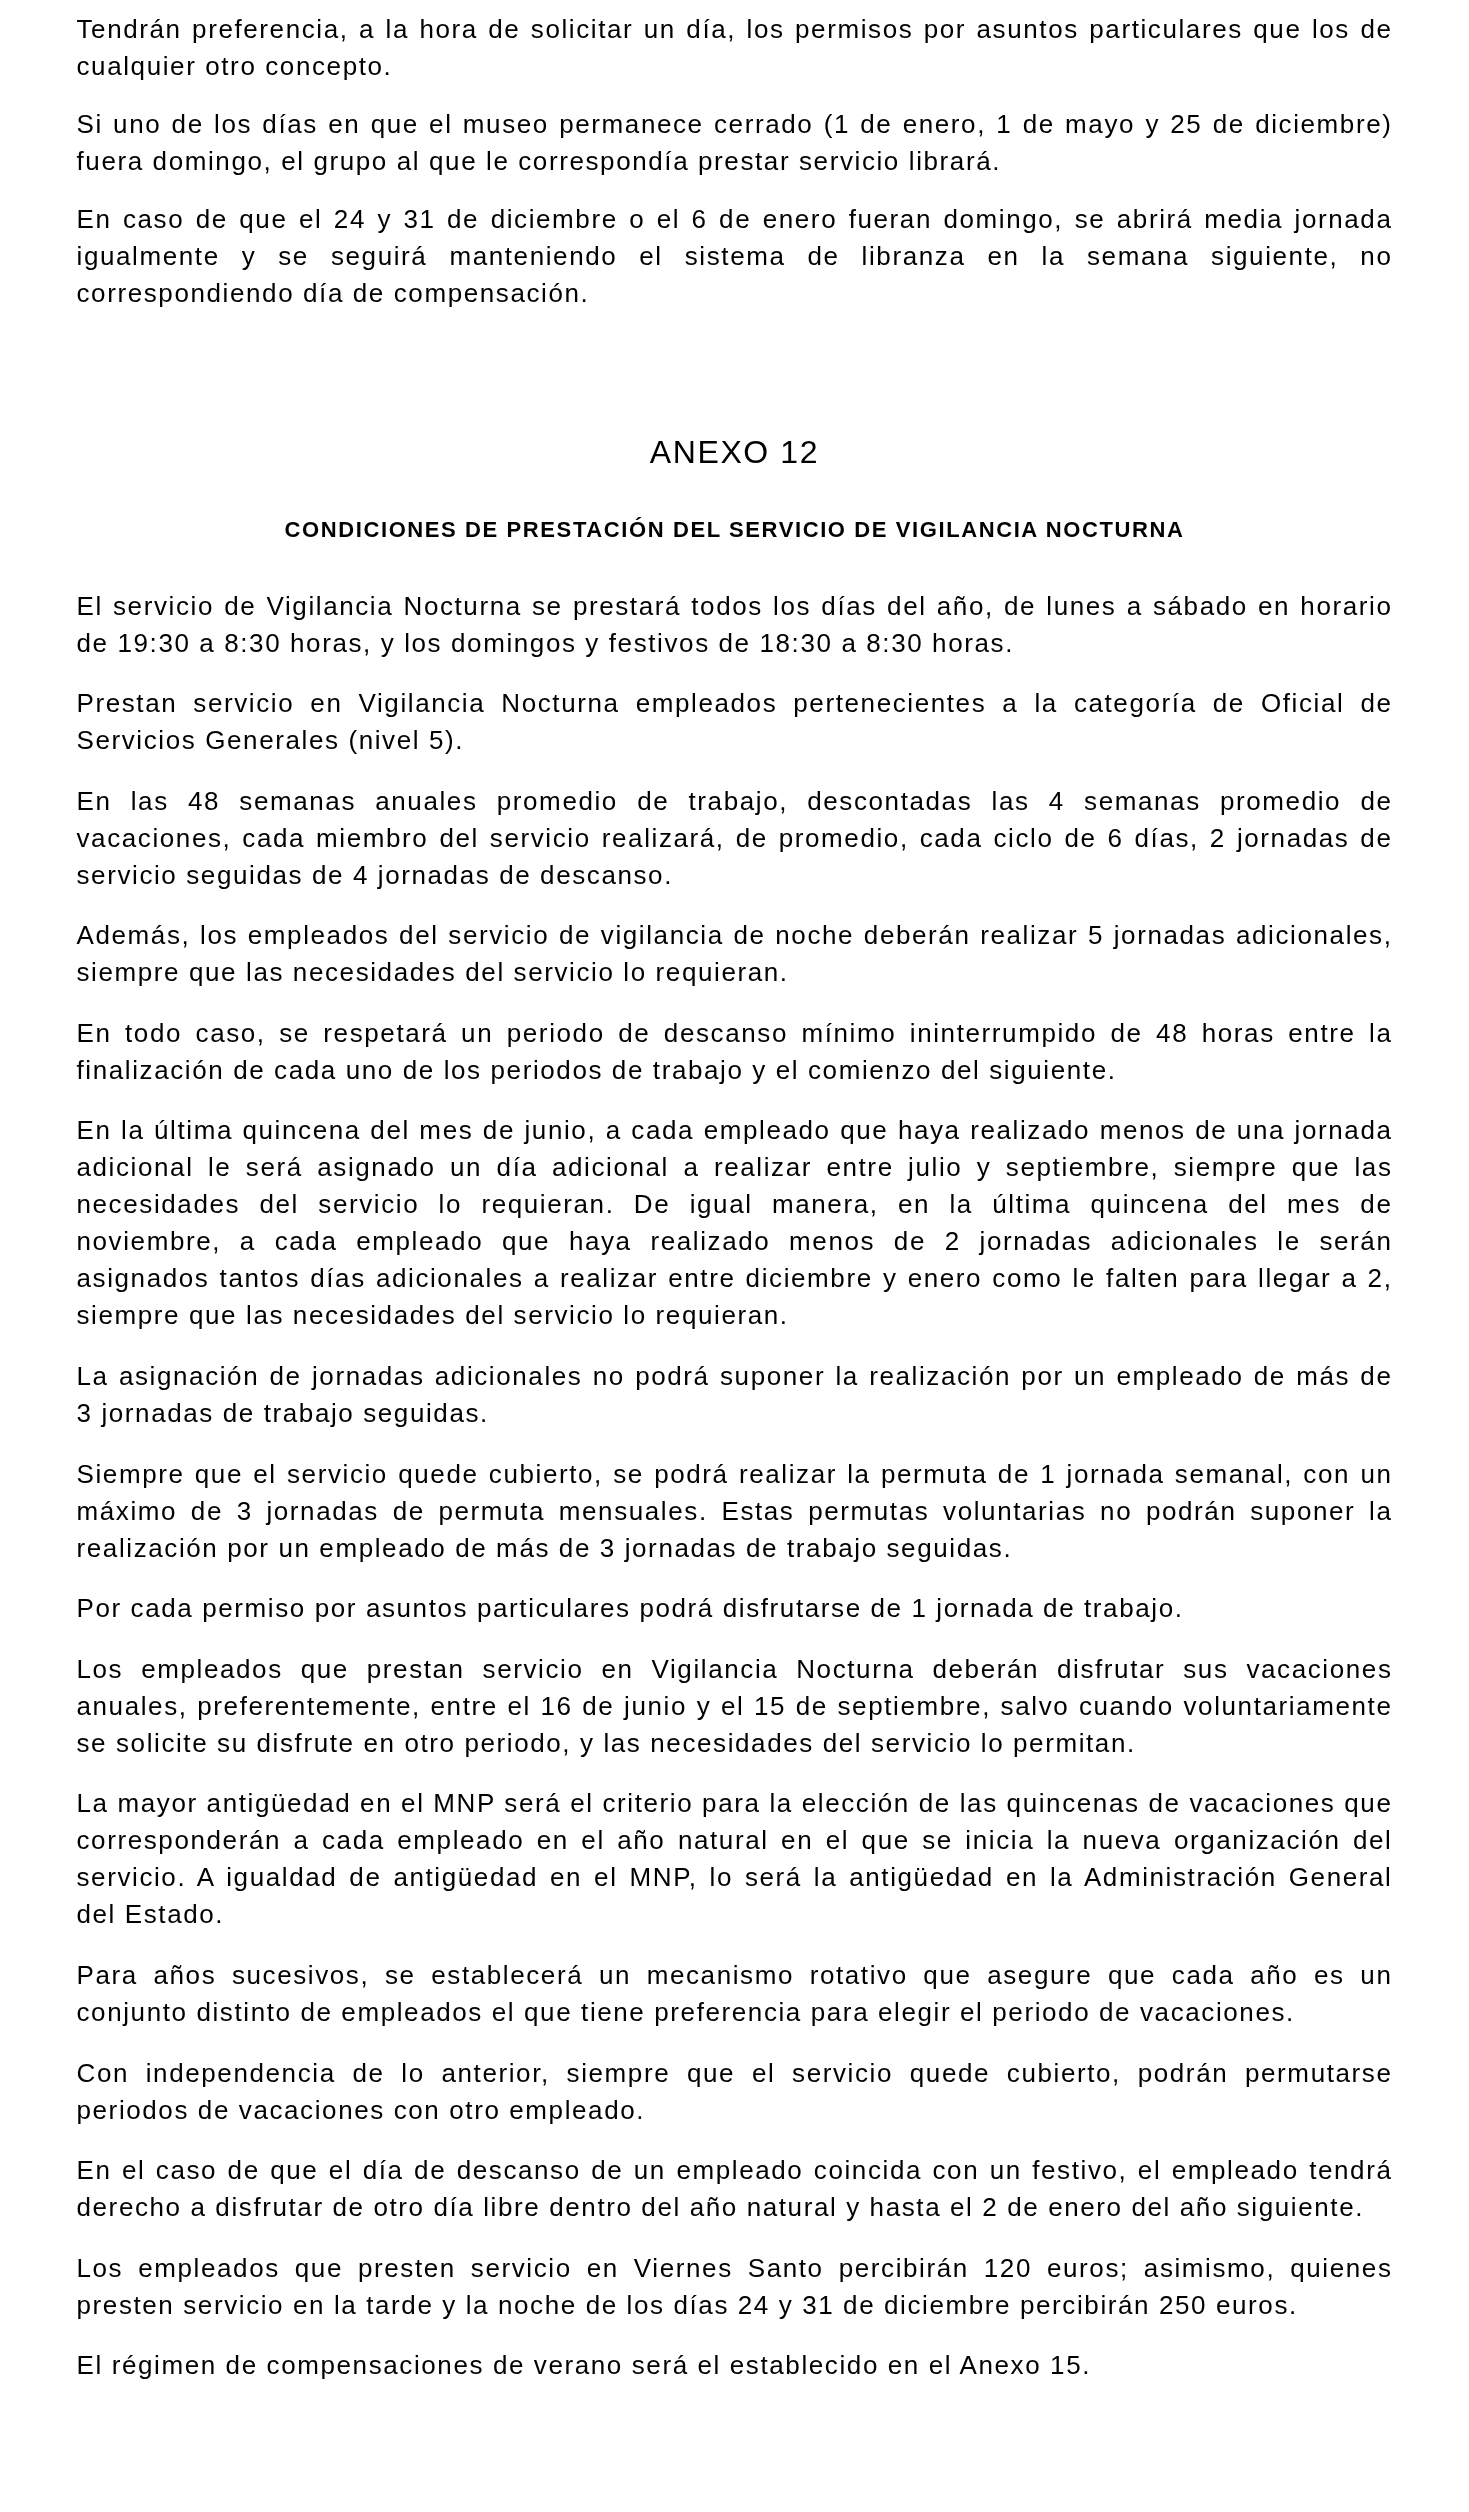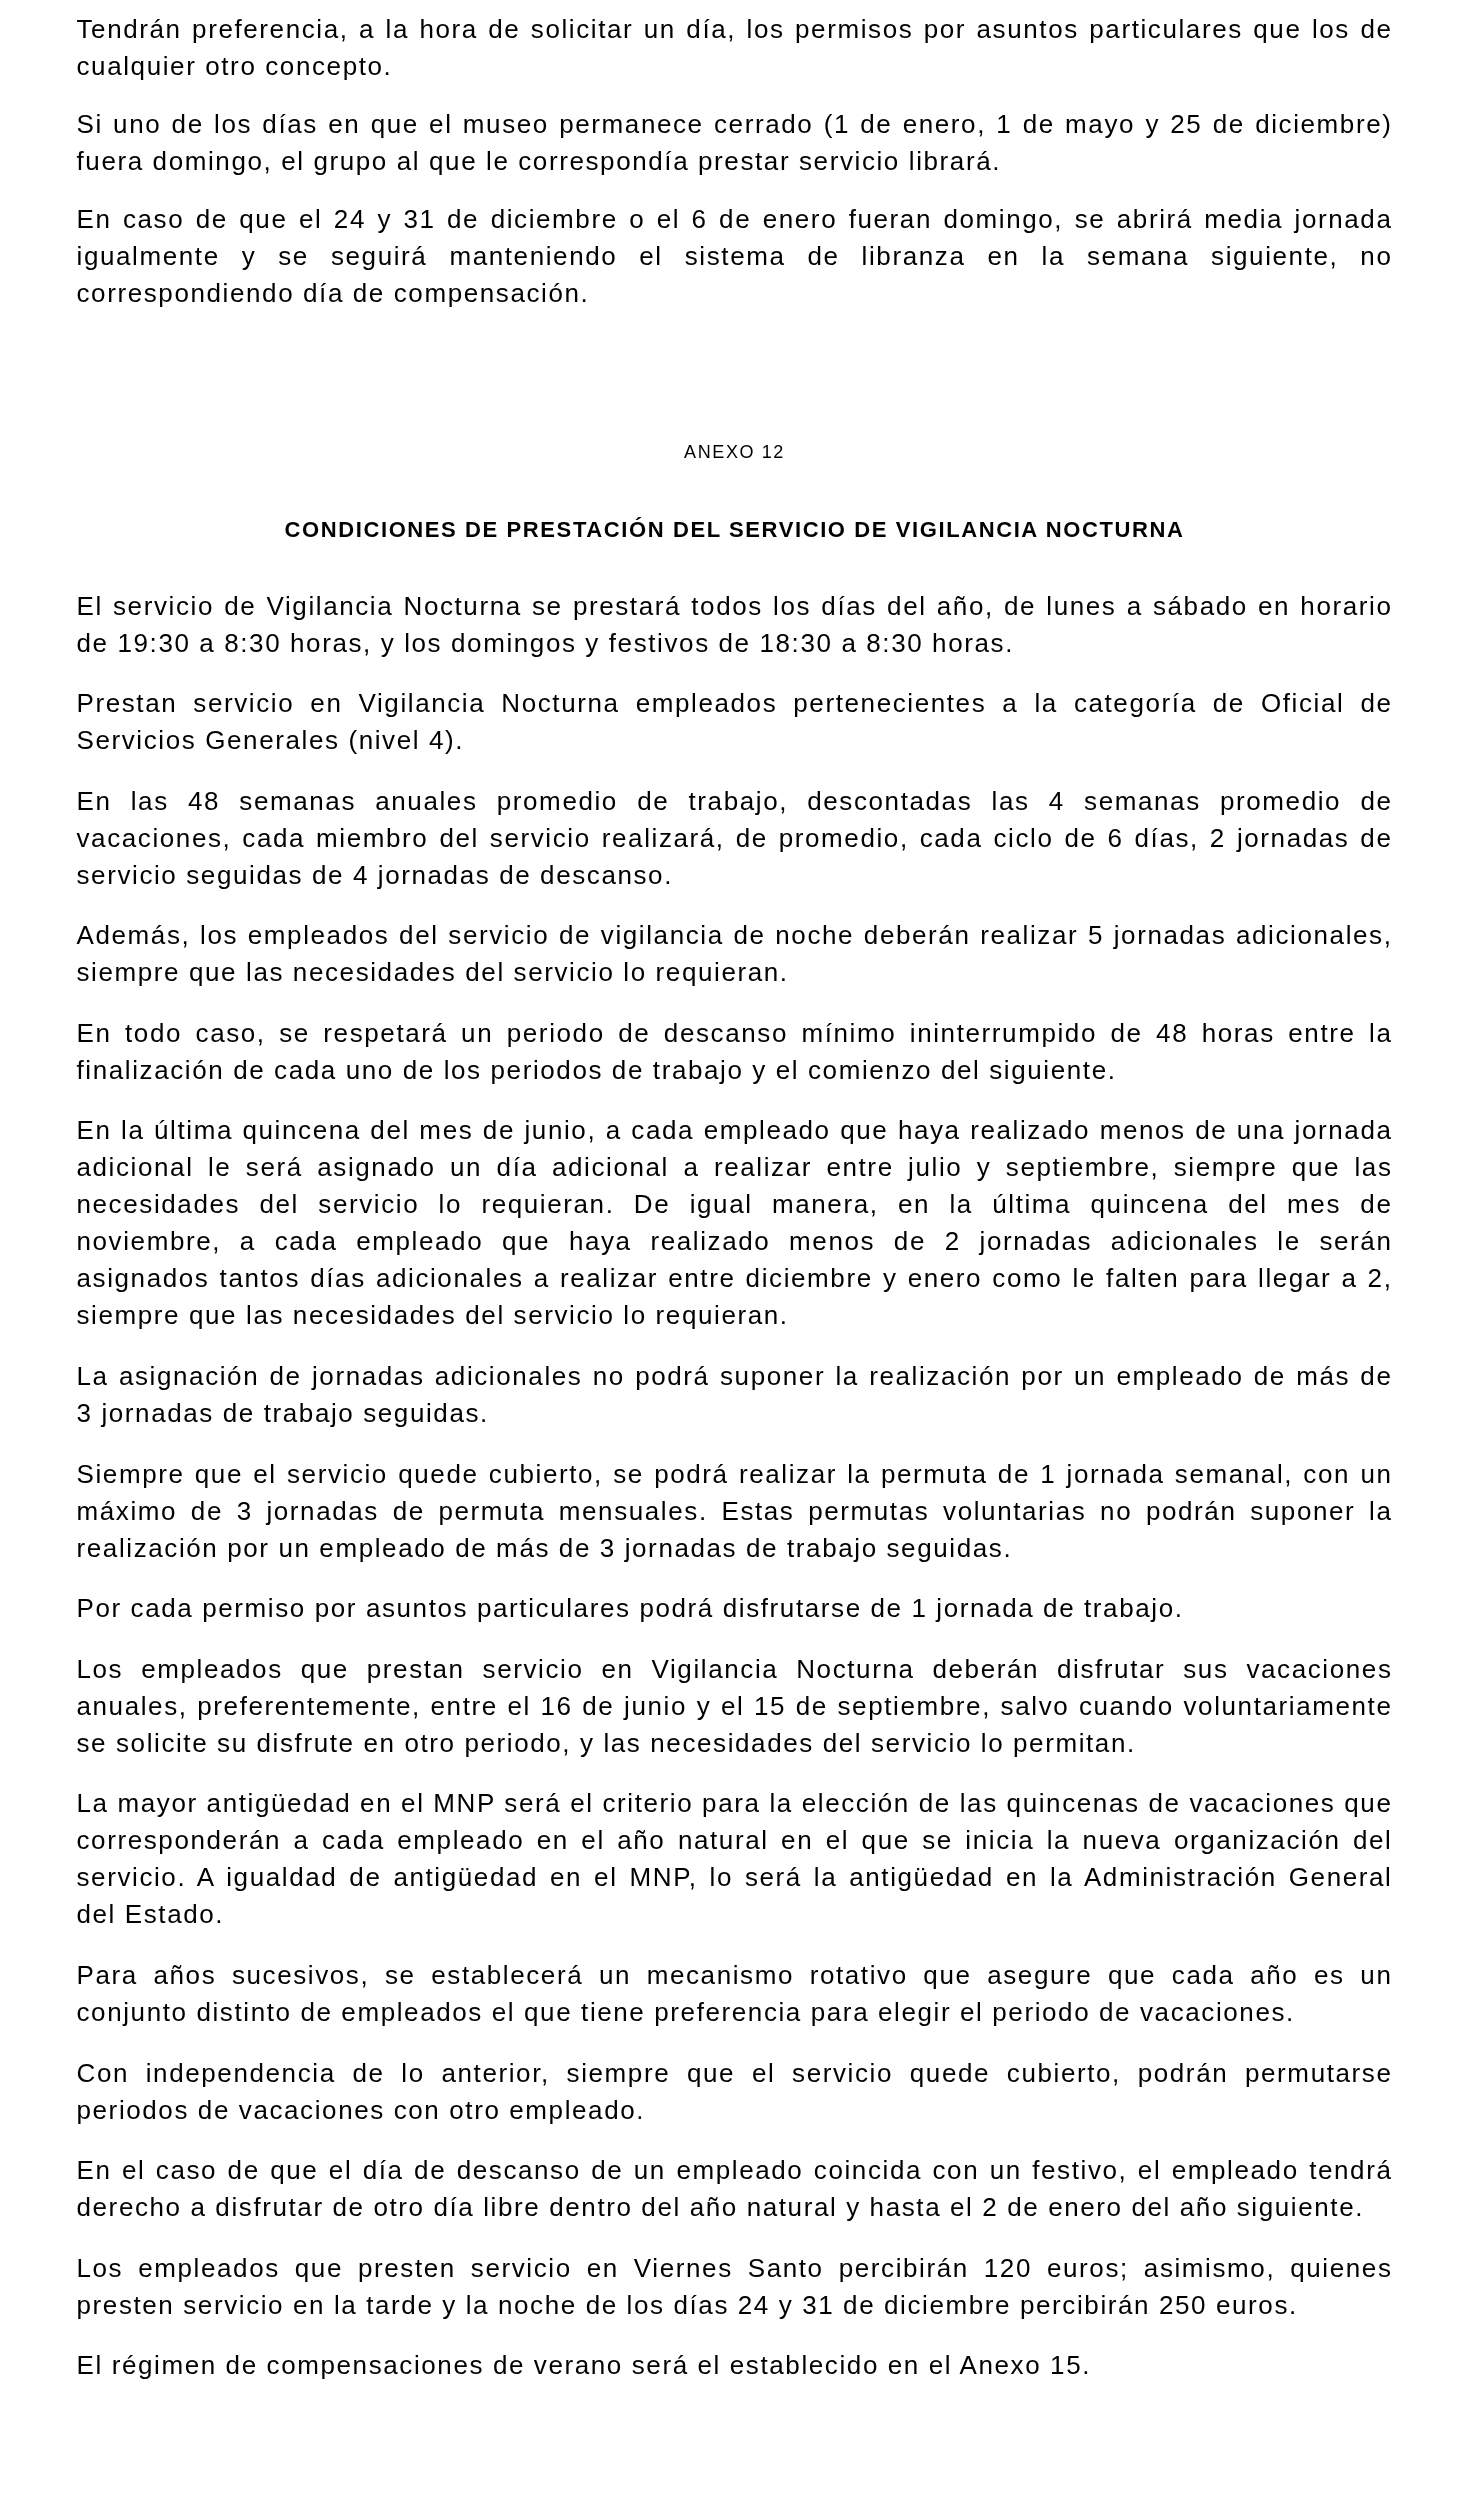--- a/index.html
+++ b/index.html
@@ -26,21 +26,21 @@
     margin: 0 0 21px 0;
     text-align: justify;
   }
   .body-para {
     margin: 0 0 23.6px 0;
     text-align: justify;
   }
   .annex-heading {
     margin: 122px 0 0 0;
     text-align: center;
-    font-size: 18px;
+    font-size: 32px;
     line-height: 37px;
     font-weight: normal;
   }
   .annex-title {
     margin: 40px 0 40px 0;
     text-align: center;
     font-size: 22px;
     line-height: 37px;
     font-weight: bold;
   }
@@ -51,21 +51,21 @@
 <div class="page">
 
   <p class="para">Tendrán preferencia, a la hora de solicitar un día, los permisos por asuntos particulares que los de cualquier otro concepto.</p>
   <p class="para">Si uno de los días en que el museo permanece cerrado (1 de enero, 1 de mayo y 25 de diciembre) fuera domingo, el grupo al que le correspondía prestar servicio librará.</p>
   <p class="para">En caso de que el 24 y 31 de diciembre o el 6 de enero fueran domingo, se abrirá media jornada igualmente y se seguirá manteniendo el sistema de libranza en la semana siguiente, no correspondiendo día de compensación.</p>
 
   <h2 class="annex-heading">ANEXO 12</h2>
   <h1 class="annex-title">CONDICIONES DE PRESTACIÓN DEL SERVICIO DE VIGILANCIA NOCTURNA</h1>
 
   <p class="body-para">El servicio de Vigilancia Nocturna se prestará todos los días del año, de lunes a sábado en horario de 19:30 a 8:30 horas, y los domingos y festivos de 18:30 a 8:30 horas.</p>
-  <p class="body-para">Prestan servicio en Vigilancia Nocturna empleados pertenecientes a la categoría de Oficial de Servicios Generales (nivel 4).</p>
+  <p class="body-para">Prestan servicio en Vigilancia Nocturna empleados pertenecientes a la categoría de Oficial de Servicios Generales (nivel 5).</p>
   <p class="body-para">En las 48 semanas anuales promedio de trabajo, descontadas las 4 semanas promedio de vacaciones, cada miembro del servicio realizará, de promedio, cada ciclo de 6 días, 2 jornadas de servicio seguidas de 4 jornadas de descanso.</p>
   <p class="body-para">Además, los empleados del servicio de vigilancia de noche deberán realizar 5 jornadas adicionales, siempre que las necesidades del servicio lo requieran.</p>
   <p class="body-para">En todo caso, se respetará un periodo de descanso mínimo ininterrumpido de 48 horas entre la finalización de cada uno de los periodos de trabajo y el comienzo del siguiente.</p>
   <p class="body-para">En la última quincena del mes de junio, a cada empleado que haya realizado menos de una jornada adicional le será asignado un día adicional a realizar entre julio y septiembre, siempre que las necesidades del servicio lo requieran. De igual manera, en la última quincena del mes de noviembre, a cada empleado que haya realizado menos de 2 jornadas adicionales le serán asignados tantos días adicionales a realizar entre diciembre y enero como le falten para llegar a 2, siempre que las necesidades del servicio lo requieran.</p>
   <p class="body-para">La asignación de jornadas adicionales no podrá suponer la realización por un empleado de más de 3 jornadas de trabajo seguidas.</p>
   <p class="body-para">Siempre que el servicio quede cubierto, se podrá realizar la permuta de 1 jornada semanal, con un máximo de 3 jornadas de permuta mensuales. Estas permutas voluntarias no podrán suponer la realización por un empleado de más de 3 jornadas de trabajo seguidas.</p>
   <p class="body-para">Por cada permiso por asuntos particulares podrá disfrutarse de 1 jornada de trabajo.</p>
   <p class="body-para">Los empleados que prestan servicio en Vigilancia Nocturna deberán disfrutar sus vacaciones anuales, preferentemente, entre el 16 de junio y el 15 de septiembre, salvo cuando voluntariamente se solicite su disfrute en otro periodo, y las necesidades del servicio lo permitan.</p>
   <p class="body-para">La mayor antigüedad en el MNP será el criterio para la elección de las quincenas de vacaciones que corresponderán a cada empleado en el año natural en el que se inicia la nueva organización del servicio. A igualdad de antigüedad en el MNP, lo será la antigüedad en la Administración General del Estado.</p>
   <p class="body-para">Para años sucesivos, se establecerá un mecanismo rotativo que asegure que cada año es un conjunto distinto de empleados el que tiene preferencia para elegir el periodo de vacaciones.</p>

